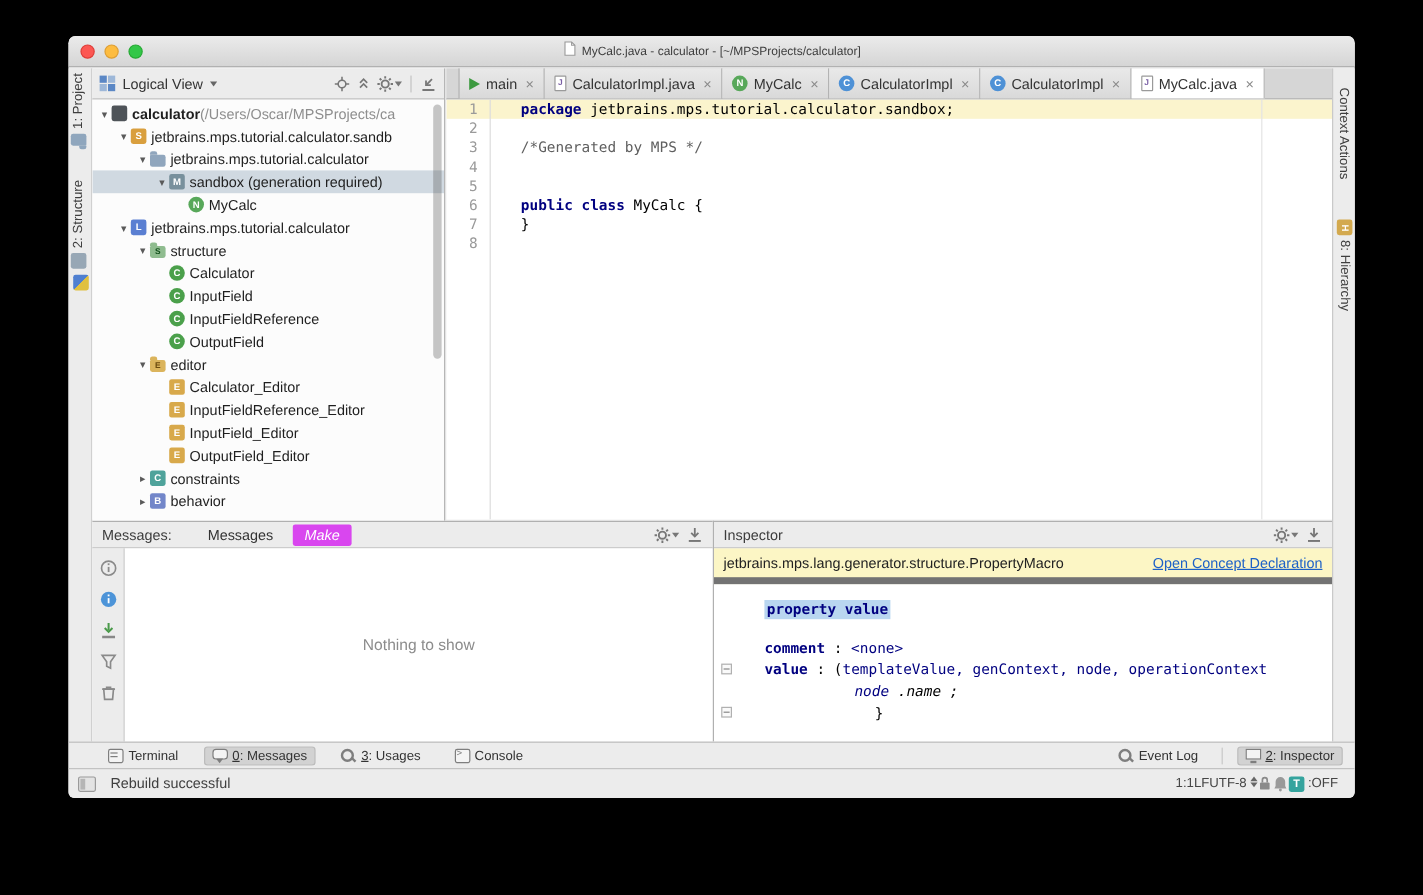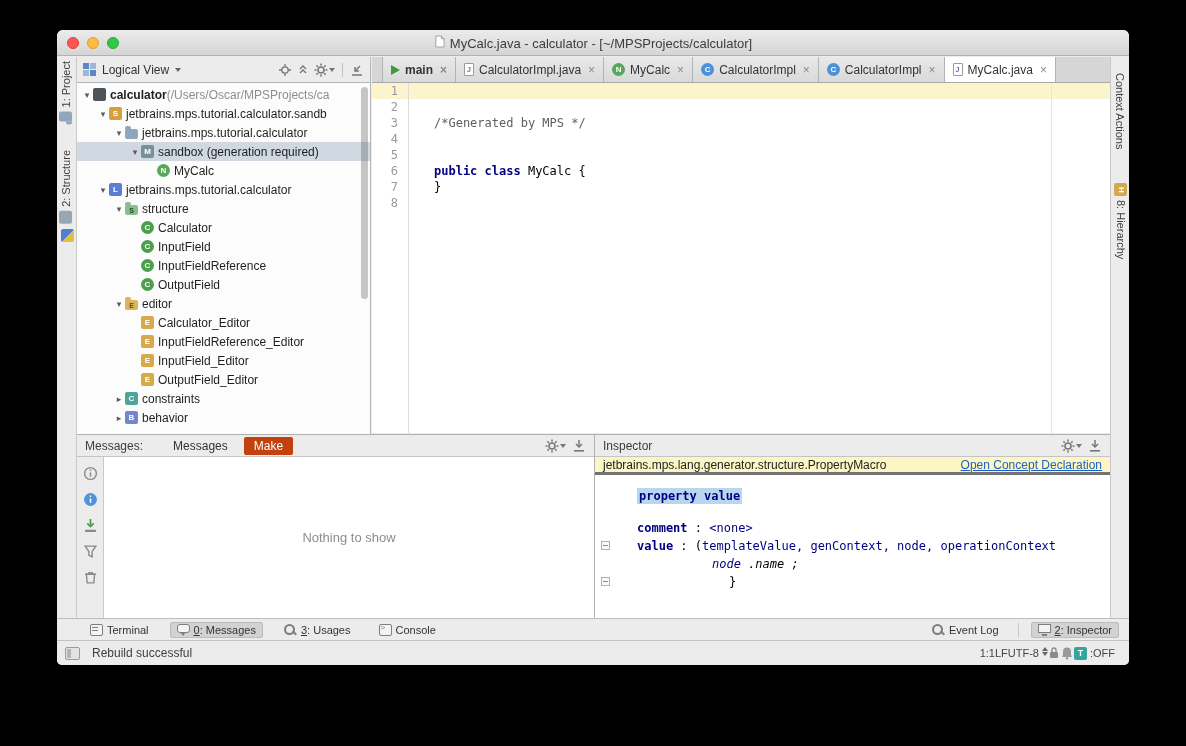--- a/index.html
+++ b/index.html
@@ -11,21 +11,21 @@
             box-shadow:0 18px 45px rgba(0,0,0,.65); }
 
   
   .titlebar { height:26px; background:linear-gradient(#ebebeb,#d5d5d5); border-bottom:1px solid #b1b1b1; position:relative; }
   .traffic { position:absolute; left:10px; top:7px; display:flex; gap:8px; }
   .light { width:12px; height:12px; border-radius:50%; }
   .light.red { background:#fc5753; border:1px solid #df3e39; }
   .light.yellow { background:#fdbc40; border:1px solid #de9f34; }
   .light.green { background:#33c748; border:1px solid #27aa35; }
   .title-wrap { height:26px; display:flex; align-items:center; justify-content:center; gap:5px; }
-  .title-text { font-size:13px; color:#3d3d3d; }
+  .title-text { font-size:10px; color:#3d3d3d; }
 
   
   .stripe { position:absolute; top:27px; height:561px; background:#ececec; }
   .stripe-left { left:0; width:20px; border-right:1px solid #c9c9c9; }
   .stripe-right { right:0; width:19px; border-left:1px solid #c9c9c9; }
   .stripe-btn { position:absolute; left:2px; display:flex; align-items:center; gap:4px;
                 font-size:11px; color:#3e3e3e; writing-mode:vertical-rl; cursor:default; }
   .stripe-left .stripe-btn { transform:rotate(180deg); }
   .stripe-misc { position:absolute; left:4px; top:172px; }
 
@@ -65,54 +65,54 @@
       linear-gradient(#9db7d8,#9db7d8) 7px 0/6px 6px no-repeat,
       linear-gradient(#9db7d8,#9db7d8) 0 7px/6px 6px no-repeat,
       linear-gradient(#5b87c5,#5b87c5) 7px 7px/6px 6px no-repeat; }
   .shape-duo { background:linear-gradient(135deg,#4f7fd0 50%,#e0c040 50%); border-radius:2px; }
 
   
   .editor-area { position:absolute; left:315px; top:27px; right:19px; height:377px; }
   .tabbar { height:26px; background:#d6d6d6; border-bottom:1px solid #a8a8a8; display:flex; align-items:stretch; padding-left:10px; }
   .tab { display:flex; align-items:center; gap:5px; padding:0 8px; font-size:12px; color:#333;
          background:linear-gradient(#e9e9e9,#d9d9d9); border-right:1px solid #b3b3b3; cursor:default; }
-  .tab:first-child { border-left:1px solid #b3b3b3;font-weight:bold; }
+  .tab:first-child { border-left:1px solid #b3b3b3; }
   .tab.active { background:#fff; }
   .tab-close { color:#8a8a8a; font-size:12px; margin-left:2px; }
   .editor { position:relative; height:350px; background:#fff; overflow:hidden;
             font-family:"DejaVu Sans Mono", monospace; font-size:12px; }
   .editor::before { content:''; position:absolute; left:36px; top:0; bottom:0; width:1px; background:#dcdcdc; z-index:2; pointer-events:none; }
   .editor::after  { content:''; position:absolute; left:679px; top:0; bottom:0; width:1px; background:#e4e4e4; pointer-events:none; }
   .code-line { display:flex; height:16px; line-height:16px; white-space:pre; }
   .code-line.caret-line { background:#fbf4cd; }
   .gutter-num { width:36px; flex:none; text-align:right; padding-right:10px; color:#9a9a9a; }
   .code-text { padding-left:26px; }
   .seg-kw { color:#000080; font-weight:bold; }
   .seg-pl { color:#000; }
   .seg-cm { color:#5f5f5f; }
 
   
   .panel-header { height:22px; background:#ececec; border-bottom:1px solid #c4c4c4;
                   display:flex; align-items:center; padding:0 8px; gap:6px; }
   .ph-title { font-size:12px; color:#3c3c3c; }
   .ph-tabs { display:flex; gap:6px; margin-left:14px; }
   .ph-tab { font-size:12px; color:#333; padding:2px 10px; border-radius:2px; cursor:default; }
-  .ph-tab.active { background:#c2410c; color:#fff; }
+  .ph-tab.active { background:#d946ef; color:#fff;font-style:italic; }
 
   .messages-panel { position:absolute; left:20px; top:404px; width:517px; height:184px;
                     border-top:1px solid #b0b0b0; background:#fff; }
   .messages-body { display:flex; height:161px; }
   .msg-toolbar { width:27px; background:#ececec; border-right:1px solid #c9c9c9;
                  display:flex; flex-direction:column; align-items:center; padding-top:8px; gap:10px; }
   .msg-content { flex:1; background:#fff; display:flex; align-items:center; justify-content:center; }
   .empty-text { color:#8c8c8c; font-size:13px; }
 
   .inspector-panel { position:absolute; left:537px; top:404px; right:19px; height:184px;
                      border-top:1px solid #b0b0b0; border-left:1px solid #b0b0b0; background:#fff; }
-  .insp-banner { height:18px; background:#fcf6c5; border-bottom:3px solid #737373;
+  .insp-banner { height:30px; background:#fcf6c5; border-bottom:6px solid #737373;
                  display:flex; align-items:center; justify-content:space-between; padding:0 8px; font-size:12px; color:#222; }
   .banner-link { color:#1d61c7; text-decoration:underline; cursor:pointer; font-size:12px; white-space:nowrap; margin-left:10px; }
   .insp-body { position:relative; height:143px; background:#fff; padding:12px 0 0 42px;
                font-family:"DejaVu Sans Mono", monospace; font-size:12px; color:#000; overflow:hidden; }
   .insp-line { height:18px; line-height:18px; white-space:pre; }
   .insp-line.blank { height:14px; }
   .ins-kw { color:#000080; font-weight:bold; }
   .ins-kw2 { color:#000080; }
   .ins-pl { color:#000; }
   .ins-it { font-style:italic; }
@@ -362,21 +362,21 @@
             <span class="tab-label">CalculatorImpl</span>
             <span class="tab-close">×</span>
           </div>
           <div class="tab active">
             <span class="ficon shape-file" style="--ibg: #7a5fa5; --ifg: #7a5fa5;">J</span>
             <span class="tab-label">MyCalc.java</span>
             <span class="tab-close">×</span>
           </div>
         </div>
       <div class="editor" id="editor">
-          <div class="code-line caret-line"><span class="gutter-num">1</span></div>
+          <div class="code-line caret-line"><span class="gutter-num">1</span><span class="code-text"><span class="seg-kw">package </span><span class="seg-pl">jetbrains.mps.tutorial.calculator.sandbox;</span></span></div>
           <div class="code-line"><span class="gutter-num">2</span><span class="code-text"></span></div>
           <div class="code-line"><span class="gutter-num">3</span><span class="code-text"><span class="seg-cm">/*Generated by MPS */</span></span></div>
           <div class="code-line"><span class="gutter-num">4</span><span class="code-text"></span></div>
           <div class="code-line"><span class="gutter-num">5</span><span class="code-text"></span></div>
           <div class="code-line"><span class="gutter-num">6</span><span class="code-text"><span class="seg-kw">public class </span><span class="seg-pl">MyCalc {</span></span></div>
           <div class="code-line"><span class="gutter-num">7</span><span class="code-text"><span class="seg-pl">}</span></span></div>
           <div class="code-line"><span class="gutter-num">8</span><span class="code-text"></span></div>
         </div>
     </div>
 

